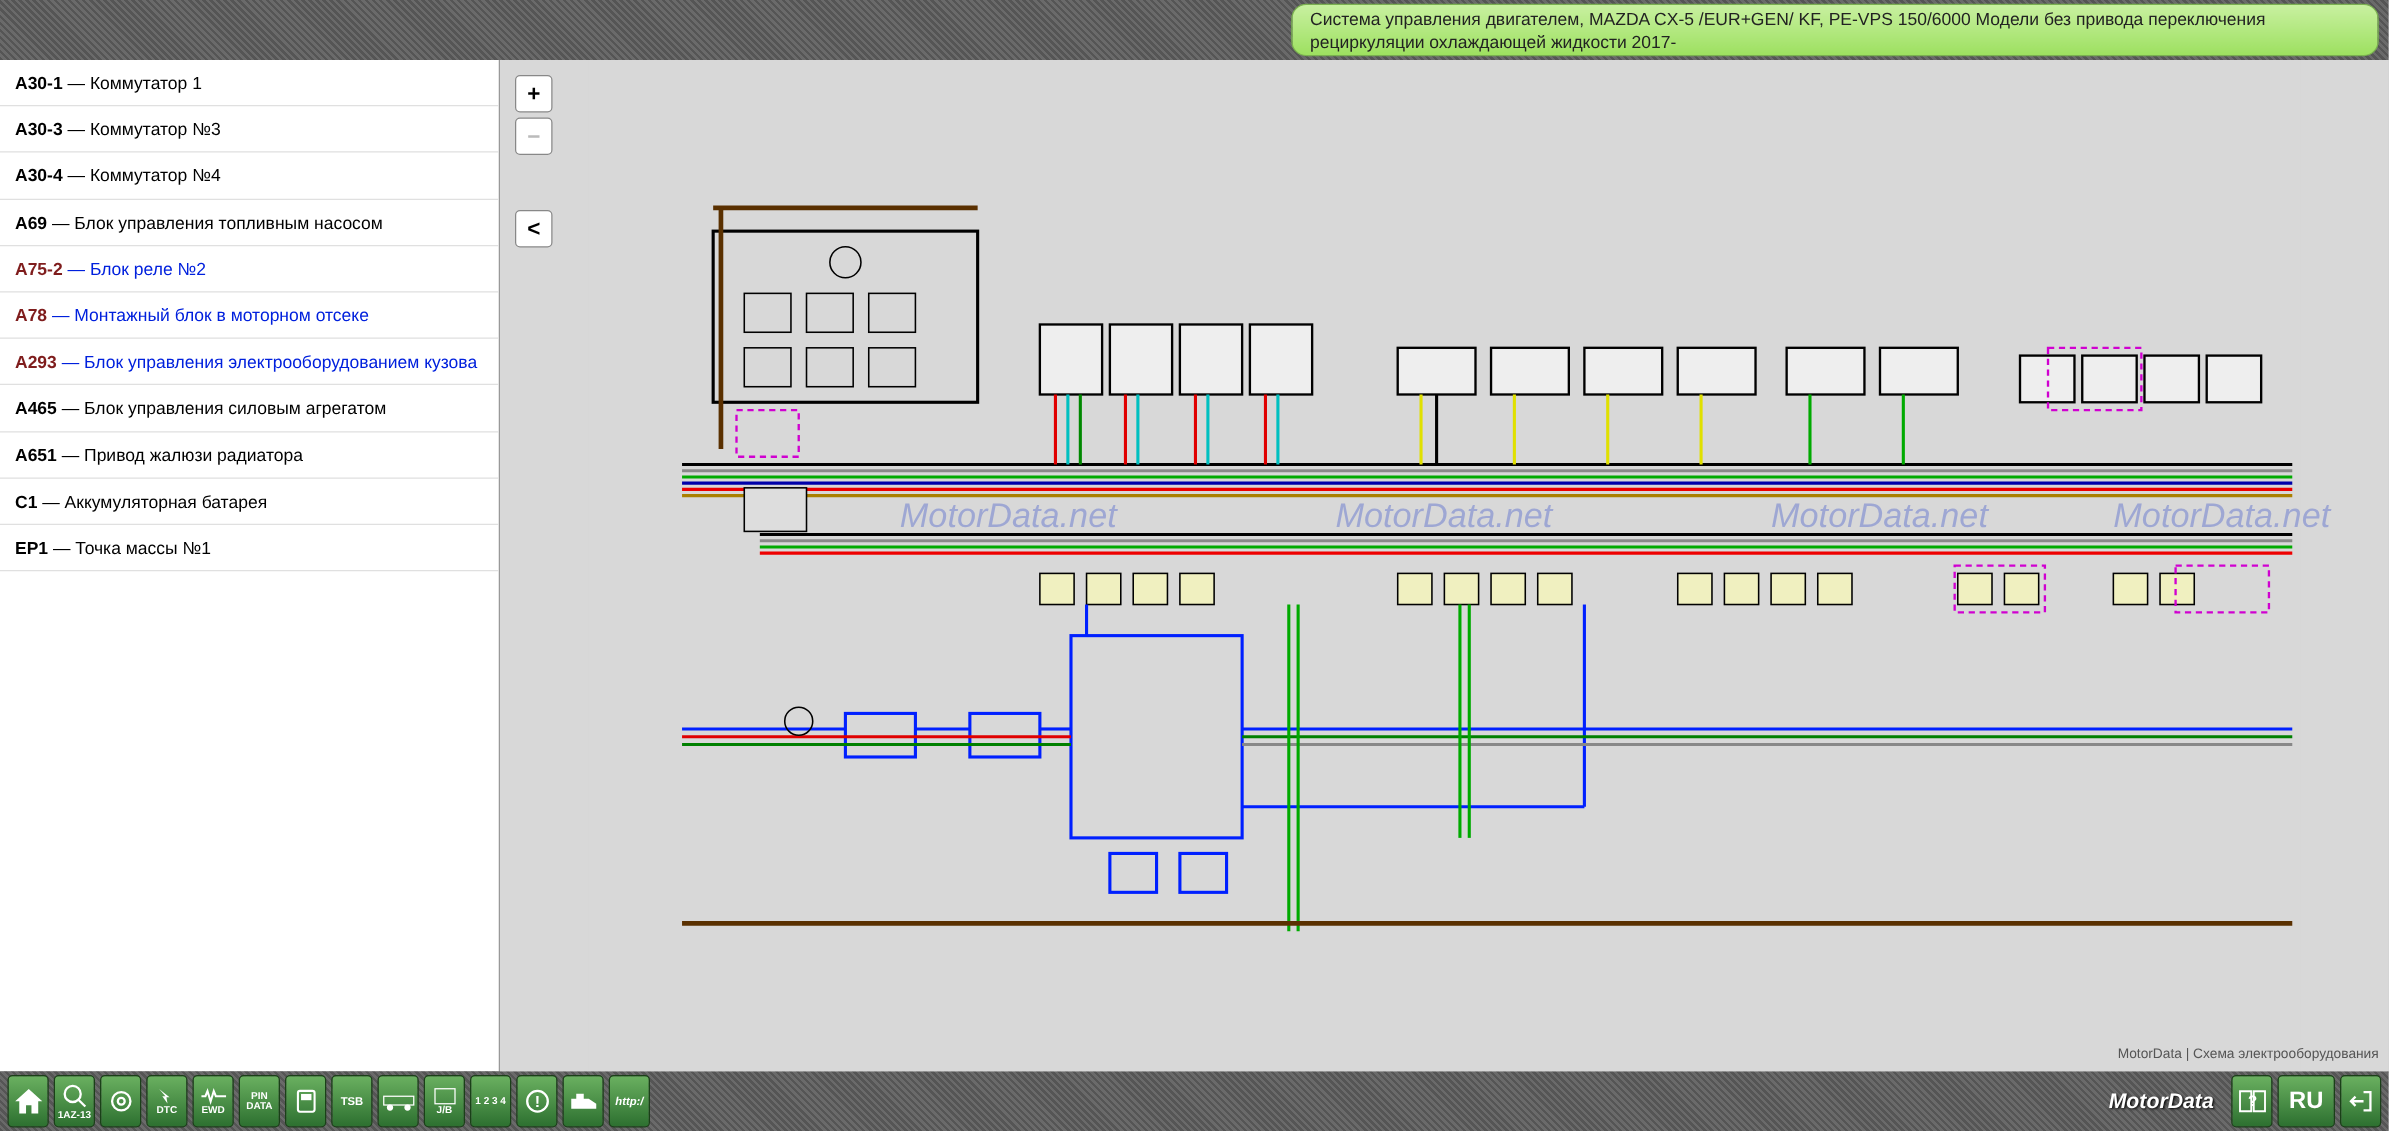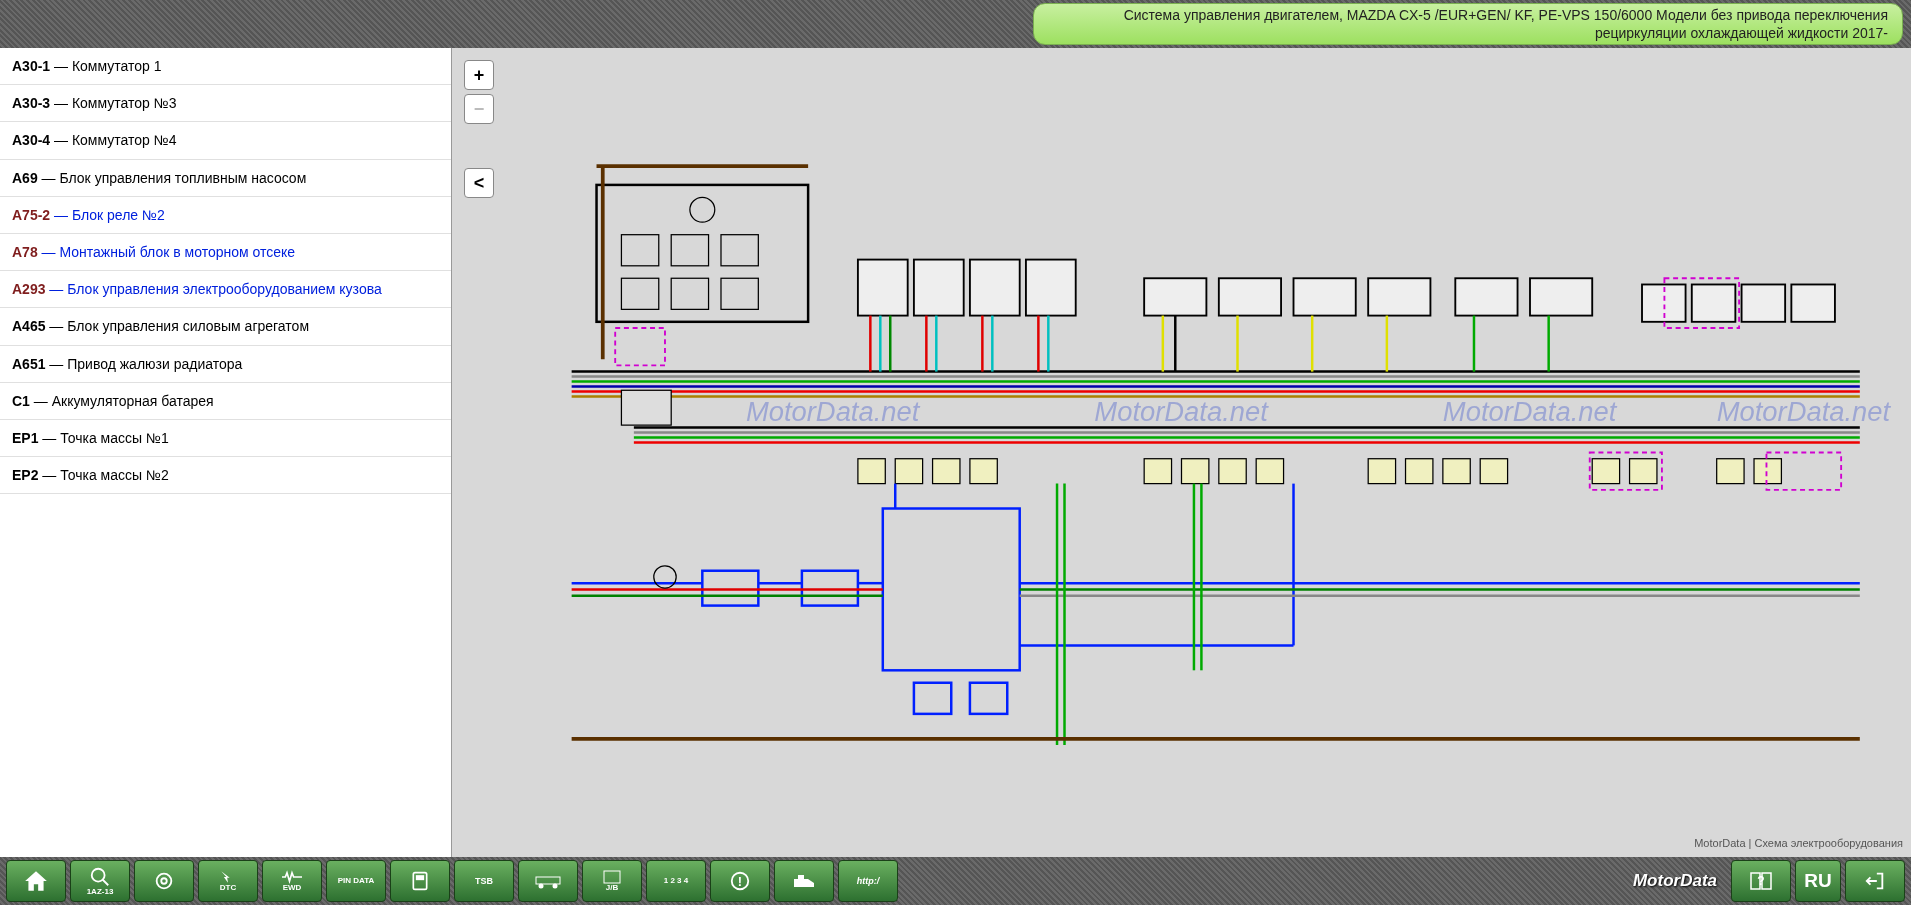--- a/index.html
+++ b/index.html
@@ -14,30 +14,30 @@
   justify-content: flex-end;
   align-items: center;
   padding: 4px 8px;
 }
 .header-title {
   background: linear-gradient(#c8f0a0, #9de060);
   border: 1px solid #7ab050;
   border-radius: 12px;
   padding: 2px 14px;
   font-size: 14px;
-  text-align: right;
+  text-align: left;
   line-height: 1.3;
   color: #222;
   max-width: 870px;
 }
 
 
 .main { flex: 1; display: flex; min-height: 0; }
 .sidebar {
-  width: 452px;
+  width: 400px;
   background: #fff;
   overflow-y: auto;
   border-right: 1px solid #999;
 }
 .sidebar-item {
   padding: 9px 12px;
   border-bottom: 1px solid #e0e0e0;
   font-size: 14px;
   cursor: pointer;
   line-height: 1.3;
@@ -76,21 +76,21 @@
 
 .footer {
   height: 48px;
   background: repeating-linear-gradient(45deg, #555 0 2px, #6a6a6a 2px 4px);
   display: flex;
   align-items: center;
   padding: 3px 6px;
   gap: 4px;
 }
 .tool-btn {
-  width: 60px; height: 42px;
+  width: 33px; height: 42px;
   background: linear-gradient(#6ab060, #2d7030);
   border: 1px solid #1a4018;
   border-radius: 4px;
   display: flex; align-items: center; justify-content: center;
   color: #fff; font-size: 9px; font-weight: bold;
   cursor: pointer;
   text-align: center;
   flex-direction: column;
 }
 .tool-btn.home svg { width: 26px; height: 26px; }
@@ -118,21 +118,20 @@
       <div class="sidebar-item"><span class="code">A30-3</span><span> — </span><span>Коммутатор №3</span></div>
       <div class="sidebar-item"><span class="code">A30-4</span><span> — </span><span>Коммутатор №4</span></div>
       <div class="sidebar-item"><span class="code">A69</span><span> — </span><span>Блок управления топливным насосом</span></div>
       <div class="sidebar-item blue"><span class="code">A75-2</span><span> — </span><span>Блок реле №2</span></div>
       <div class="sidebar-item blue"><span class="code">A78</span><span> — </span><span>Монтажный блок в моторном отсеке</span></div>
       <div class="sidebar-item blue"><span class="code">A293</span><span> — </span><span>Блок управления электрооборудованием кузова</span></div>
       <div class="sidebar-item"><span class="code">A465</span><span> — </span><span>Блок управления силовым агрегатом</span></div>
       <div class="sidebar-item"><span class="code">A651</span><span> — </span><span>Привод жалюзи радиатора</span></div>
       <div class="sidebar-item"><span class="code">C1</span><span> — </span><span>Аккумуляторная батарея</span></div>
       <div class="sidebar-item"><span class="code">EP1</span><span> — </span><span>Точка массы №1</span></div>
-      <div class="sidebar-item"><span class="code">EP2</span><span> — </span><span>Точка массы №2</span></div>
     </div>
 
   <div class="diagram-wrap">
     <div class="zoom-controls">
       <button class="zoom-btn">+</button>
       <button class="zoom-btn disabled">−</button>
       <button class="collapse-btn">&lt;</button>
     </div>
 
     <svg class="wiring-svg" viewBox="0 0 1100 650">

